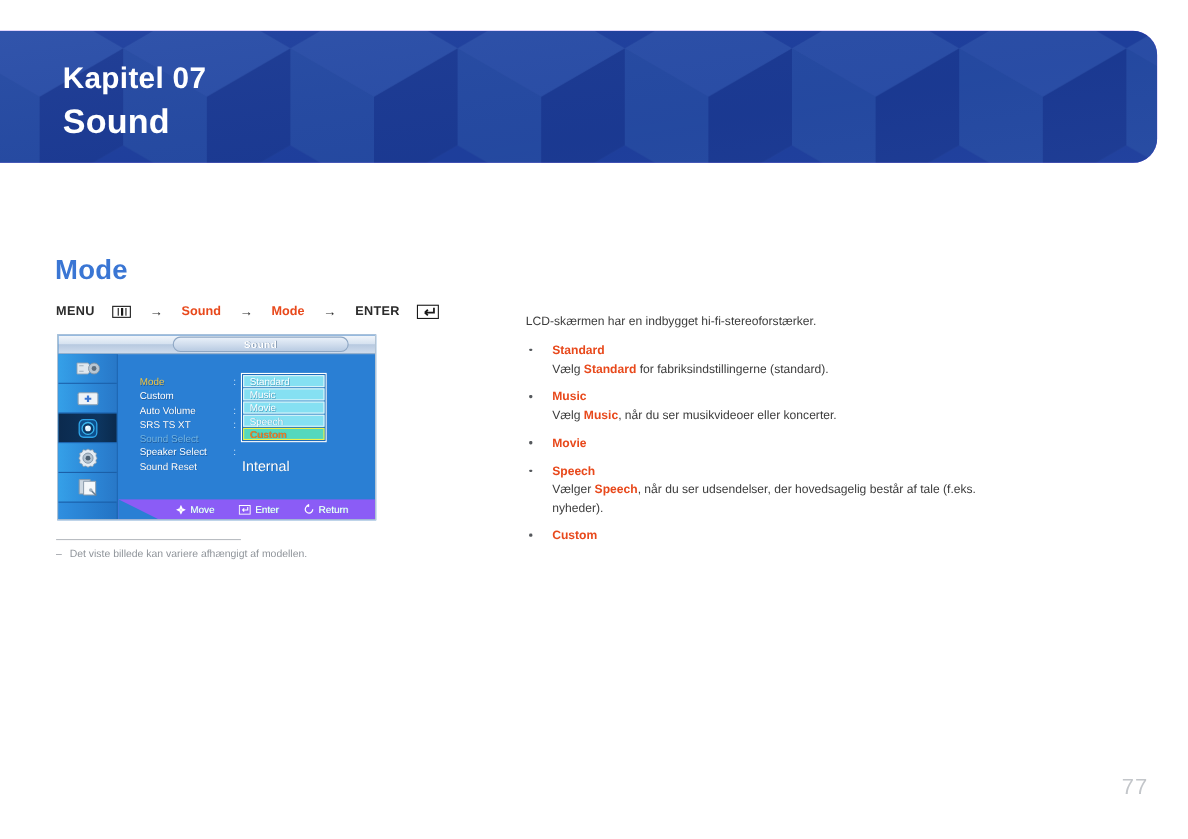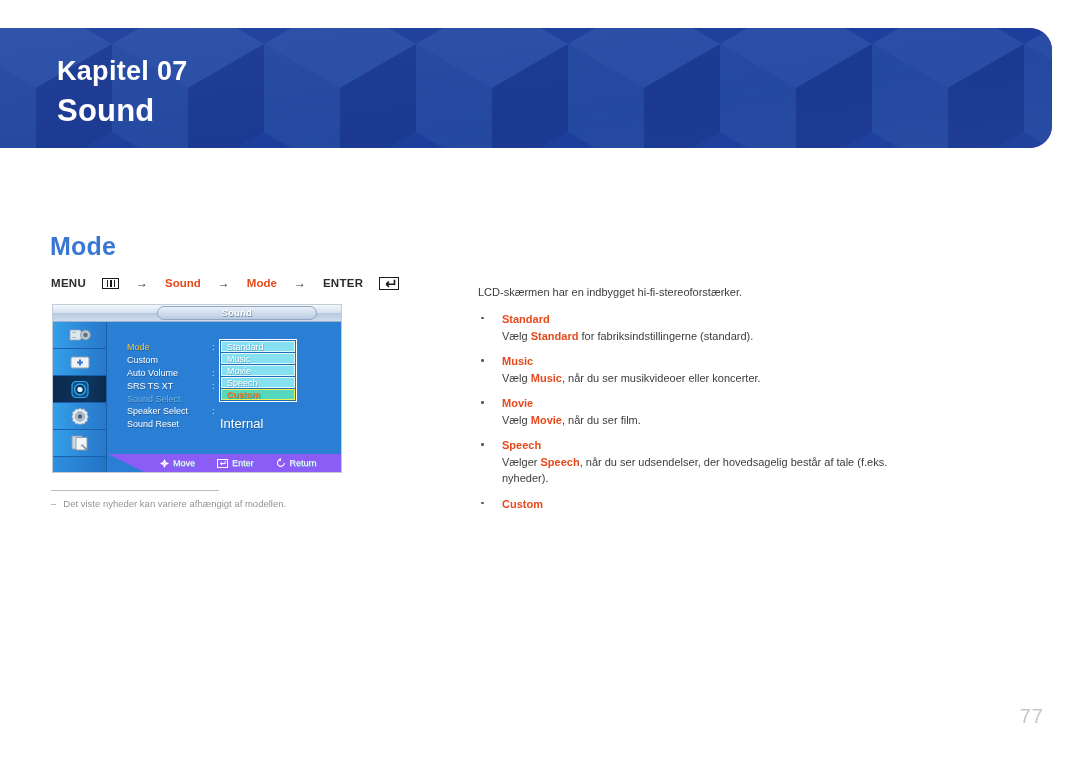--- a/index.html
+++ b/index.html
@@ -502,21 +502,21 @@
         <span>Return</span>
       </div>
     </div>
 
   </div>
 </div>
 
 <div class="footnote-rule"></div>
 <div class="footnote">
   <span>–</span>
-  <span>Det viste nyheder kan variere afhængigt af modellen.</span>
+  <span>Det viste billede kan variere afhængigt af modellen.</span>
 </div>
 
 <div class="right-col">
   <div class="intro">LCD-skærmen har en indbygget hi-fi-stereoforstærker.</div>
 
   <div class="bullet-list">
 
     <div class="bullet">
       <span class="dot"></span>
       <div class="b-title">Standard</div>
@@ -525,21 +525,20 @@
 
     <div class="bullet">
       <span class="dot"></span>
       <div class="b-title">Music</div>
       <div class="b-desc"><span>Vælg </span><b>Music</b><span>, når du ser musikvideoer eller koncerter.</span></div>
     </div>
 
     <div class="bullet">
       <span class="dot"></span>
       <div class="b-title">Movie</div>
-      <div class="b-desc"><span>Vælg </span><b>Movie</b><span>, når du ser film.</span></div>
     </div>
 
     <div class="bullet">
       <span class="dot"></span>
       <div class="b-title">Speech</div>
       <div class="b-desc"><span>Vælger </span><b>Speech</b><span>, når du ser udsendelser, der hovedsagelig består af tale (f.eks. nyheder).</span></div>
     </div>
 
     <div class="bullet">
       <span class="dot"></span>

